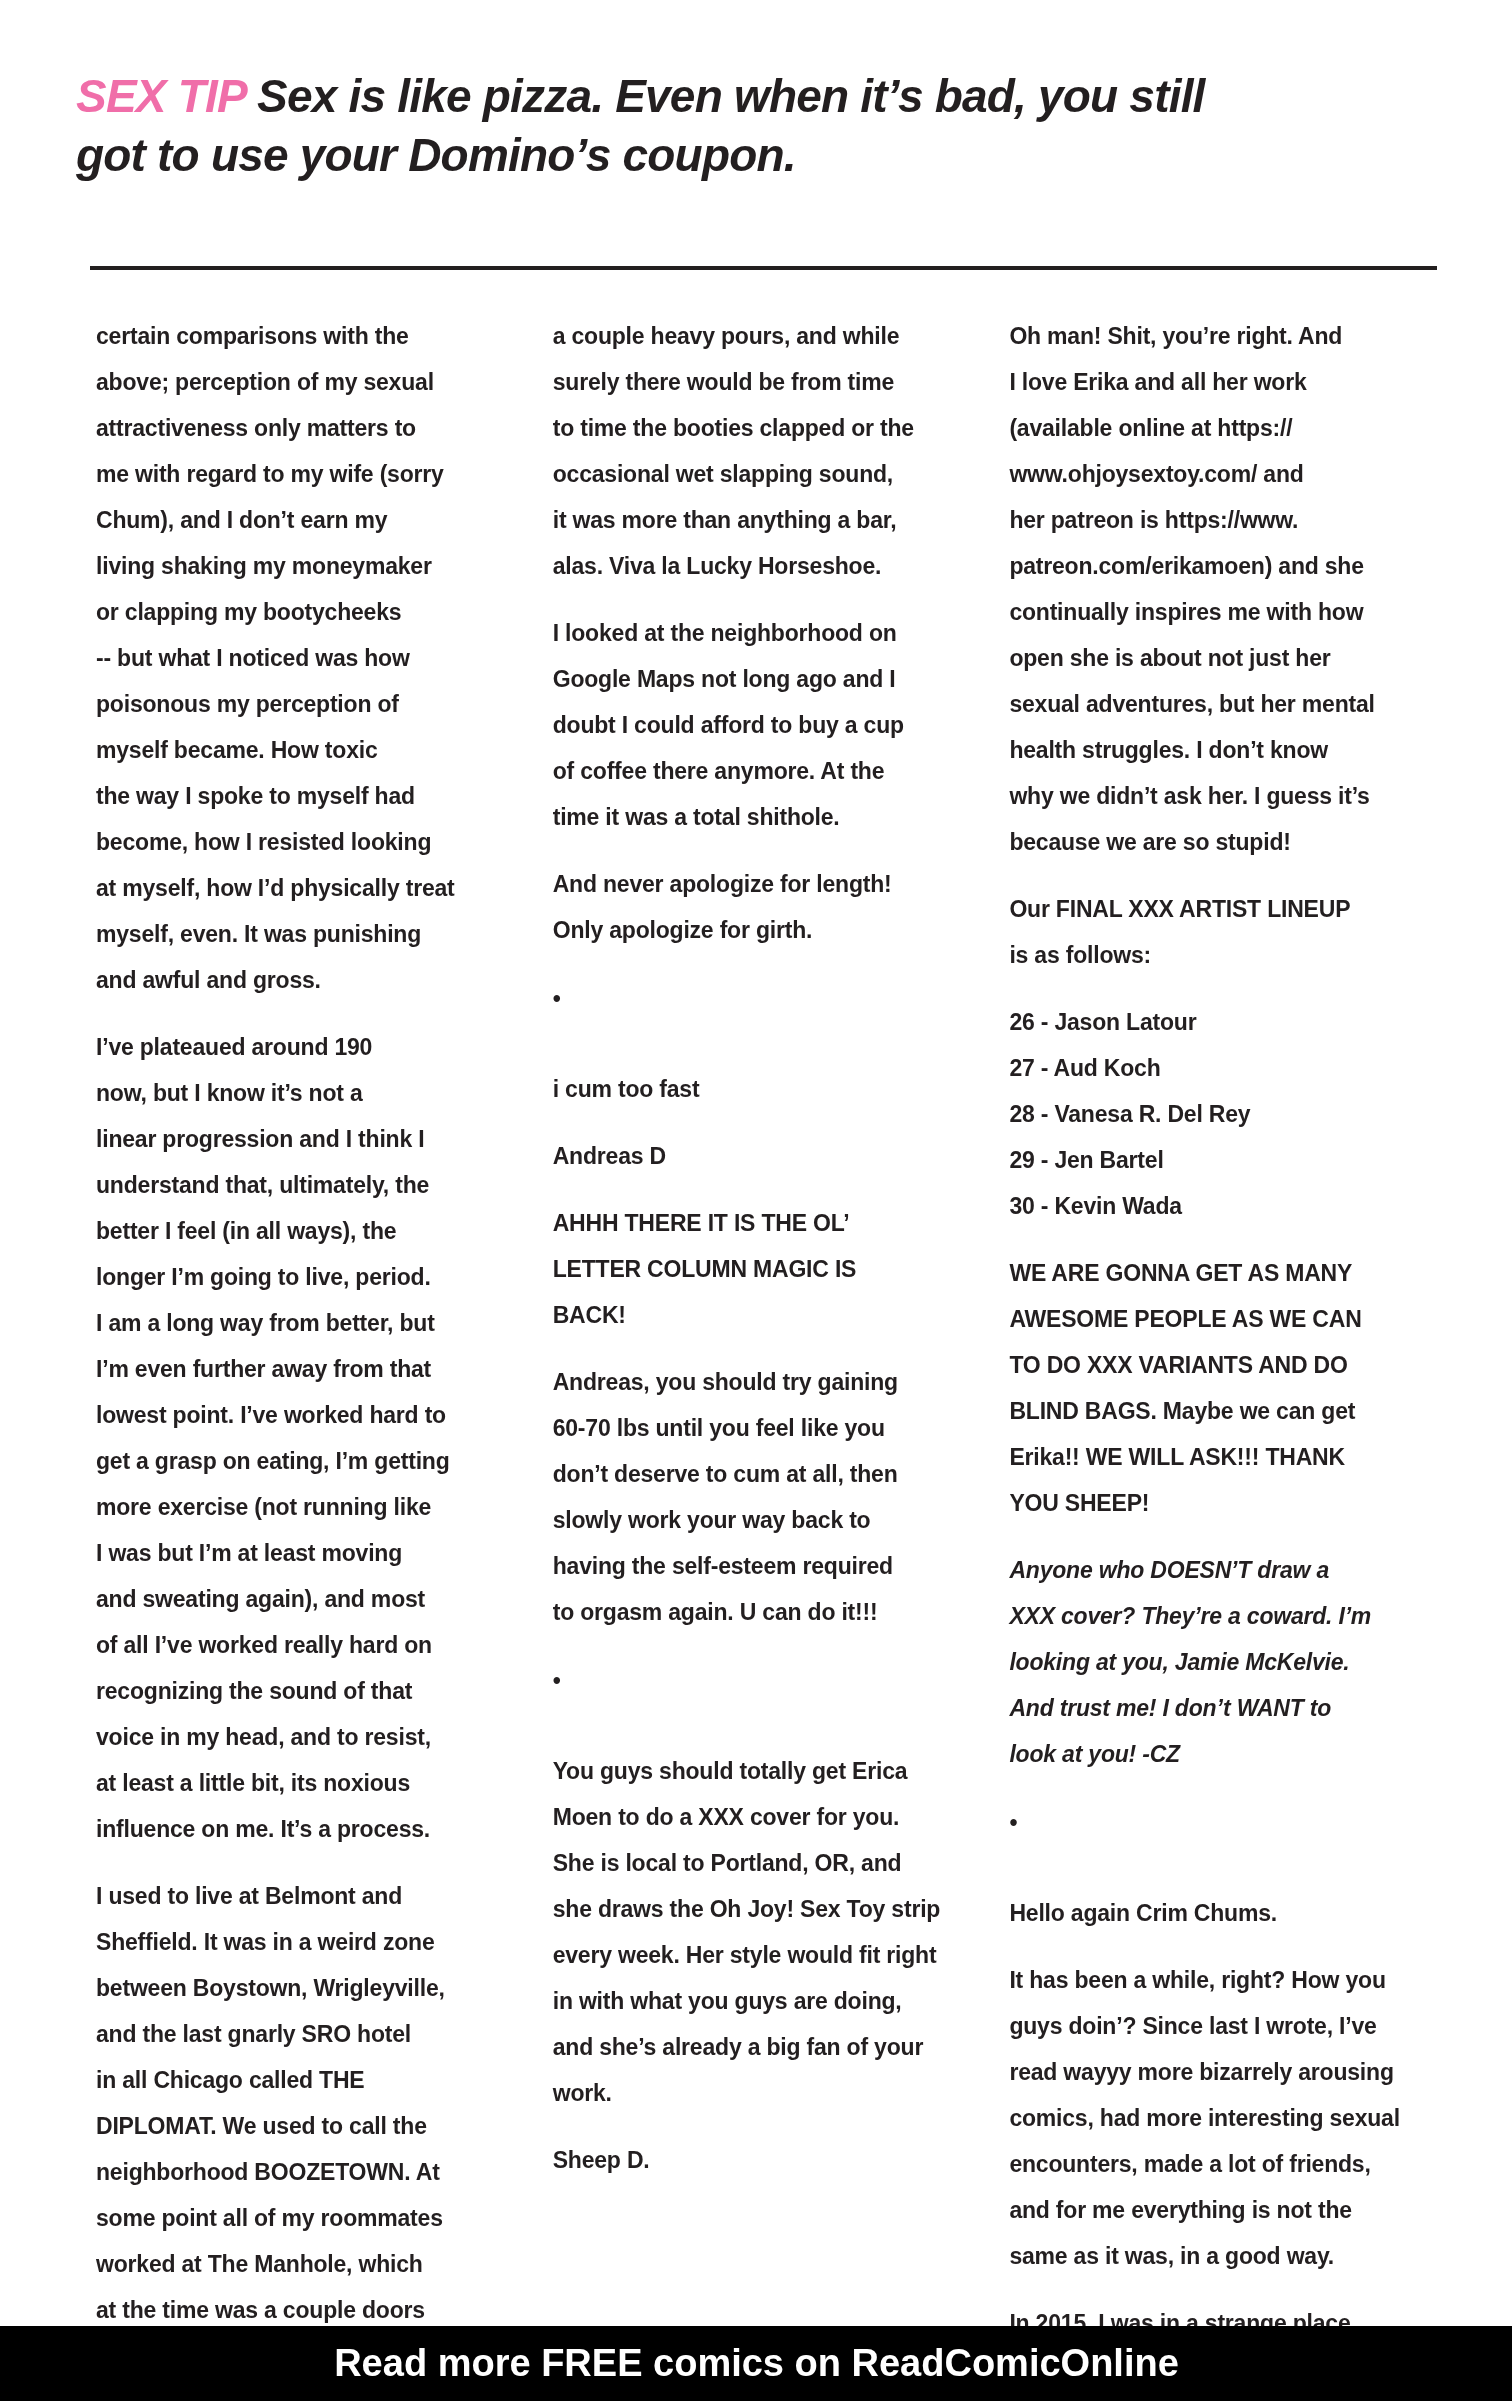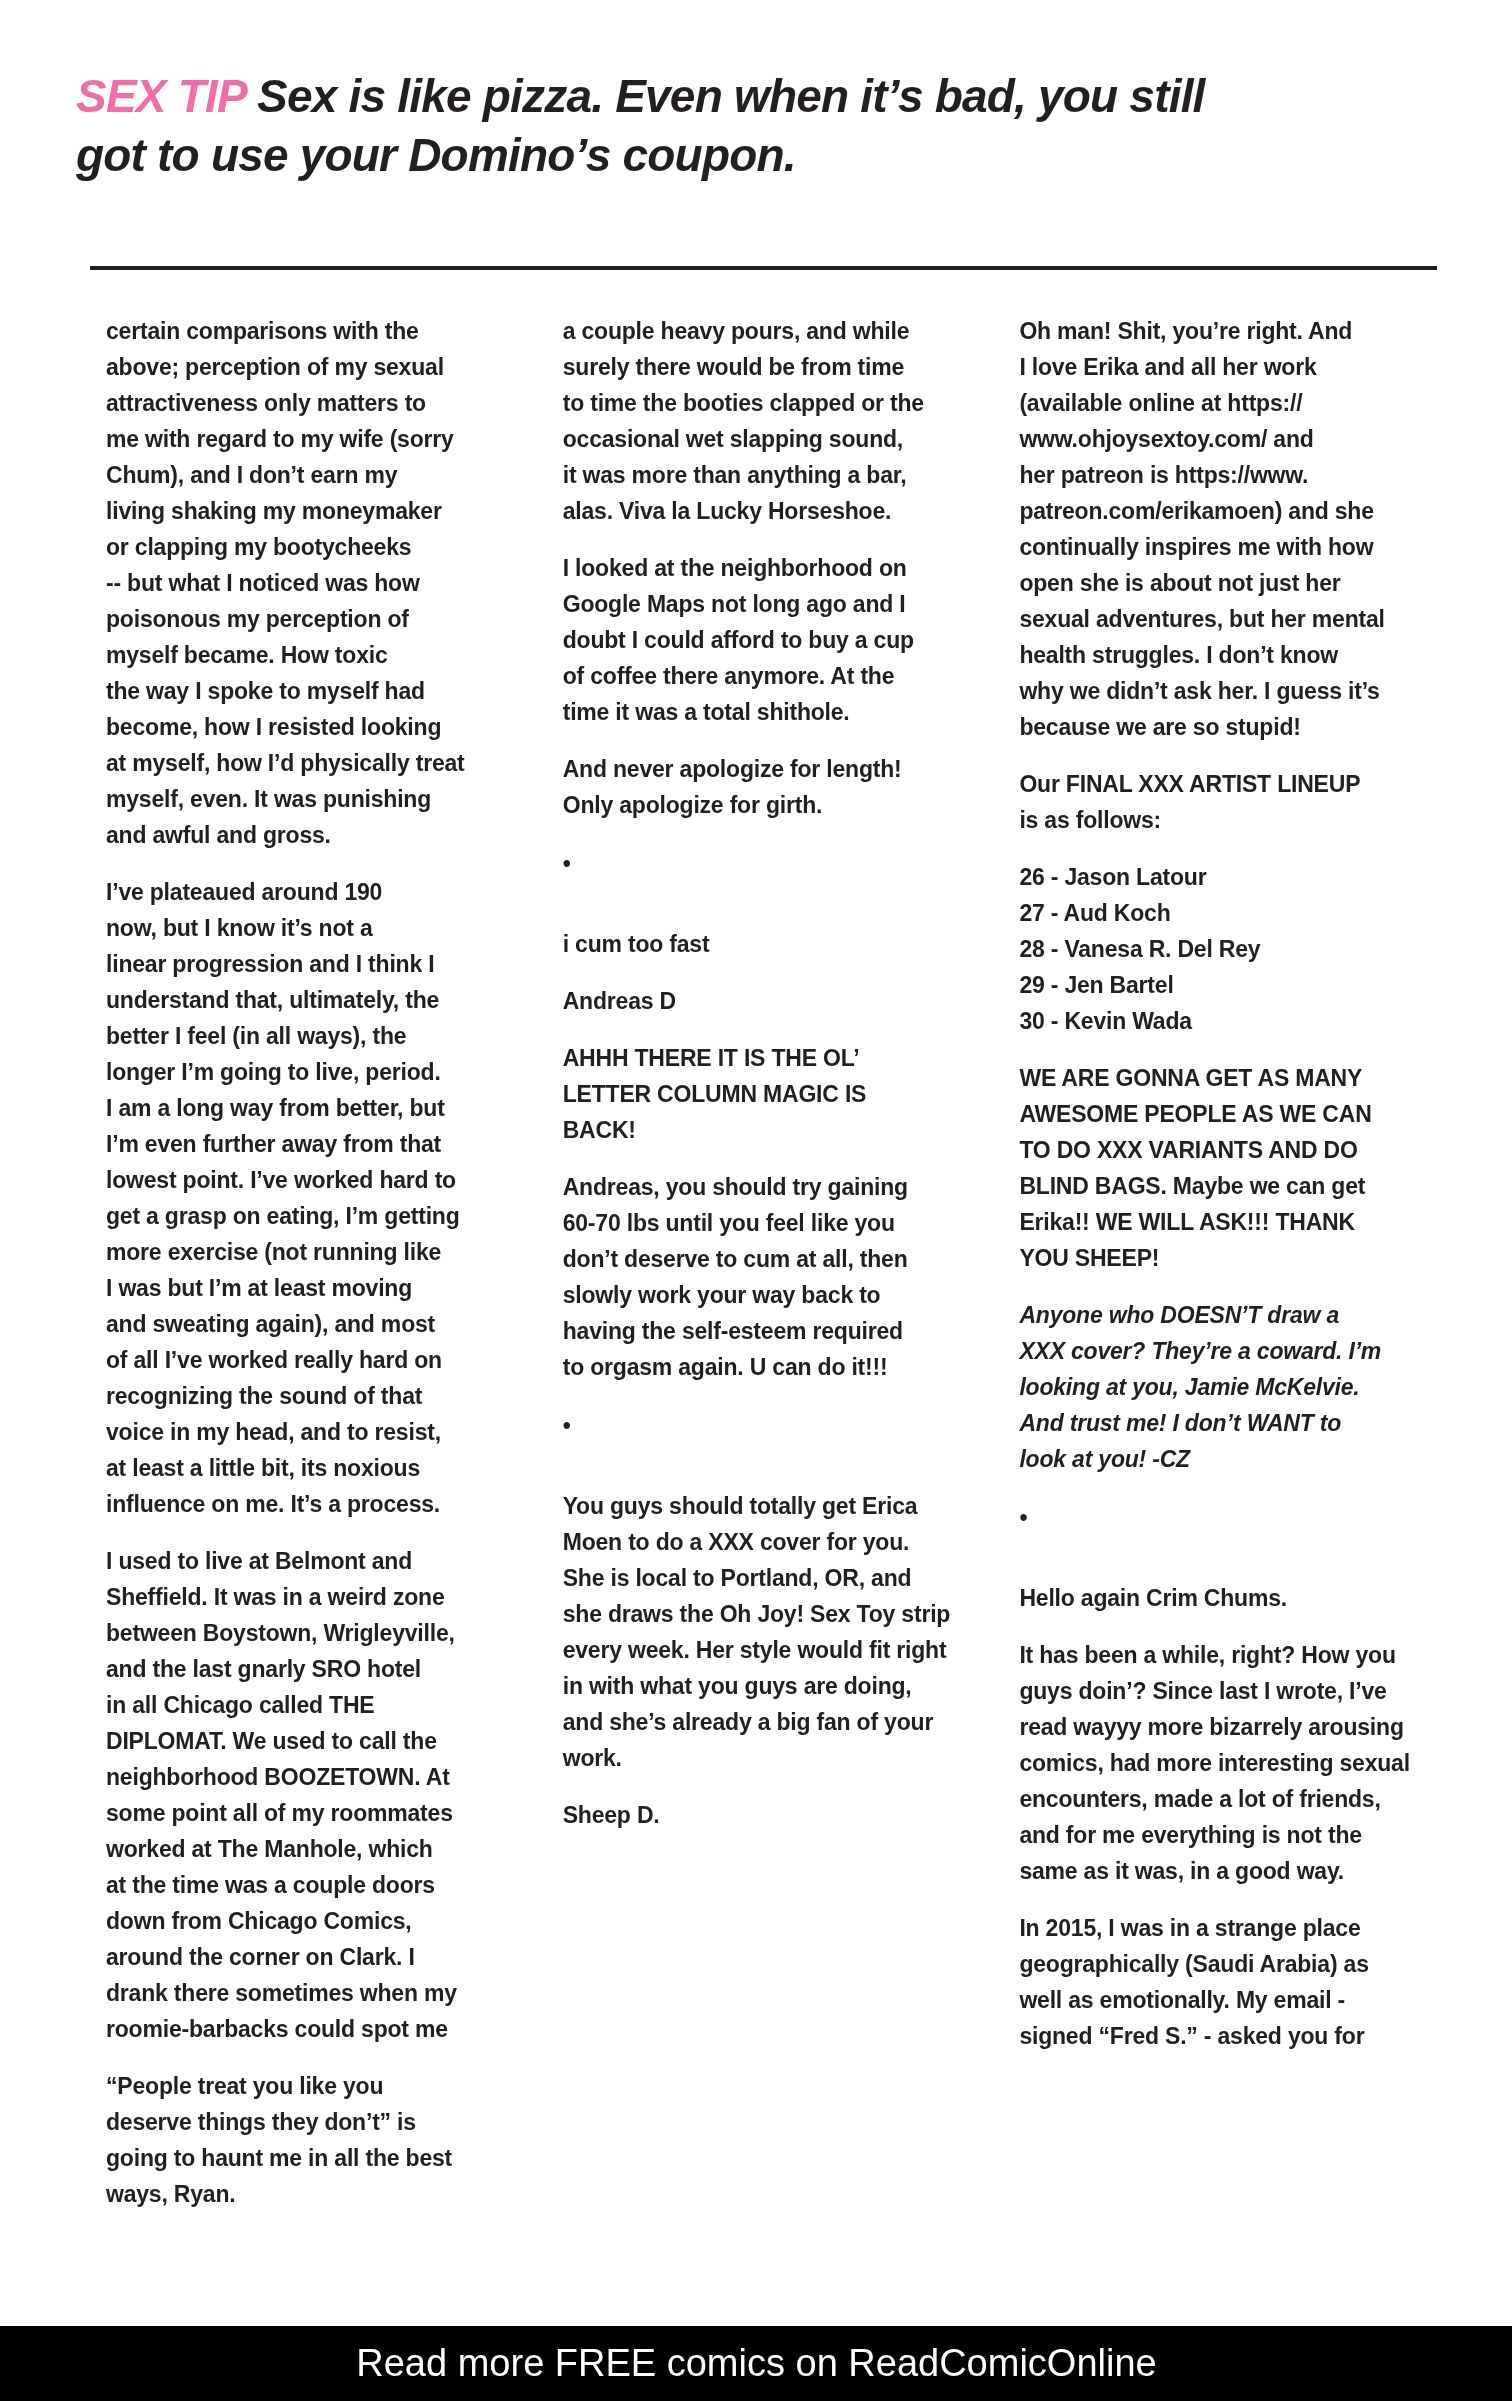--- a/index.html
+++ b/index.html
@@ -32,39 +32,39 @@
   }
   .columns {
     display:grid;
     grid-template-columns:repeat(3,446px);
     column-gap:10.7px;
     padding:43px 0 0 90px;
     align-items:start;
   }
   .col { min-width:0; }
   .col p {
-    margin:0 0 21px 16px;
+    margin:0 0 21px 6px;
     font-size:23px;
-    line-height:36px;
+    line-height:46px;
     letter-spacing:-0.2px;
     white-space:pre-line;
   }
   .col p.b  { font-weight:700; }
   .col p.r  { font-weight:700; }
   .col p.bi { font-weight:700; font-style:italic; }
   .col p.bullet { font-weight:700; margin-top:23px; margin-bottom:44px; }
   .footer {
     position:absolute; left:0; bottom:0;
     width:100%; height:75px;
     background:var(--footer-bg,#000000);
     display:flex; align-items:center; justify-content:center;
   }
   .footer span {
     color:var(--footer-fg,#ffffff);
-    font-weight:400;
+    font-weight:700;
     font-size:38px;
     letter-spacing:0;
   }
 </style>
 </head>
 <body>
 
 <div class="header">
   <h1><span class="tip-label">SEX TIP</span> <span class="tip-text">Sex is like pizza. Even when it’s bad, you still
 got to use your Domino’s coupon.</span></h1>

